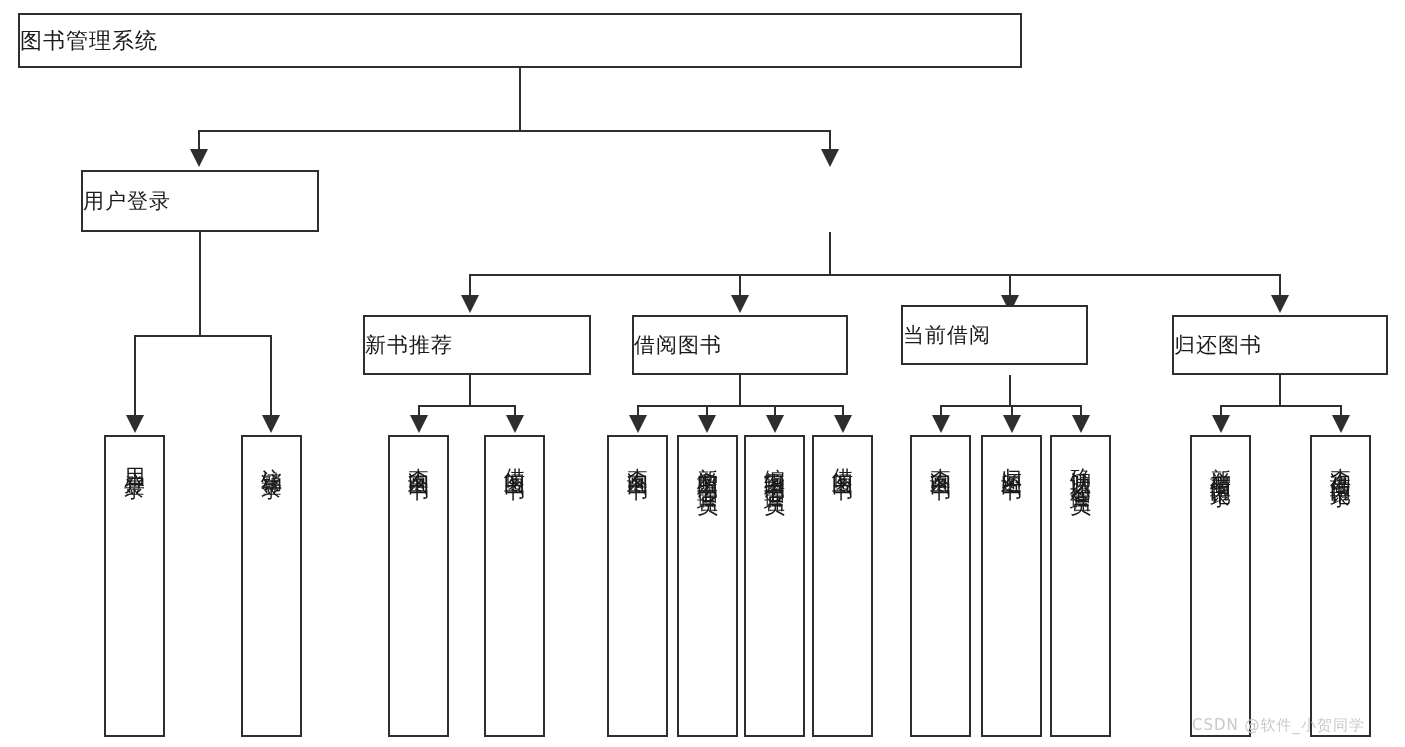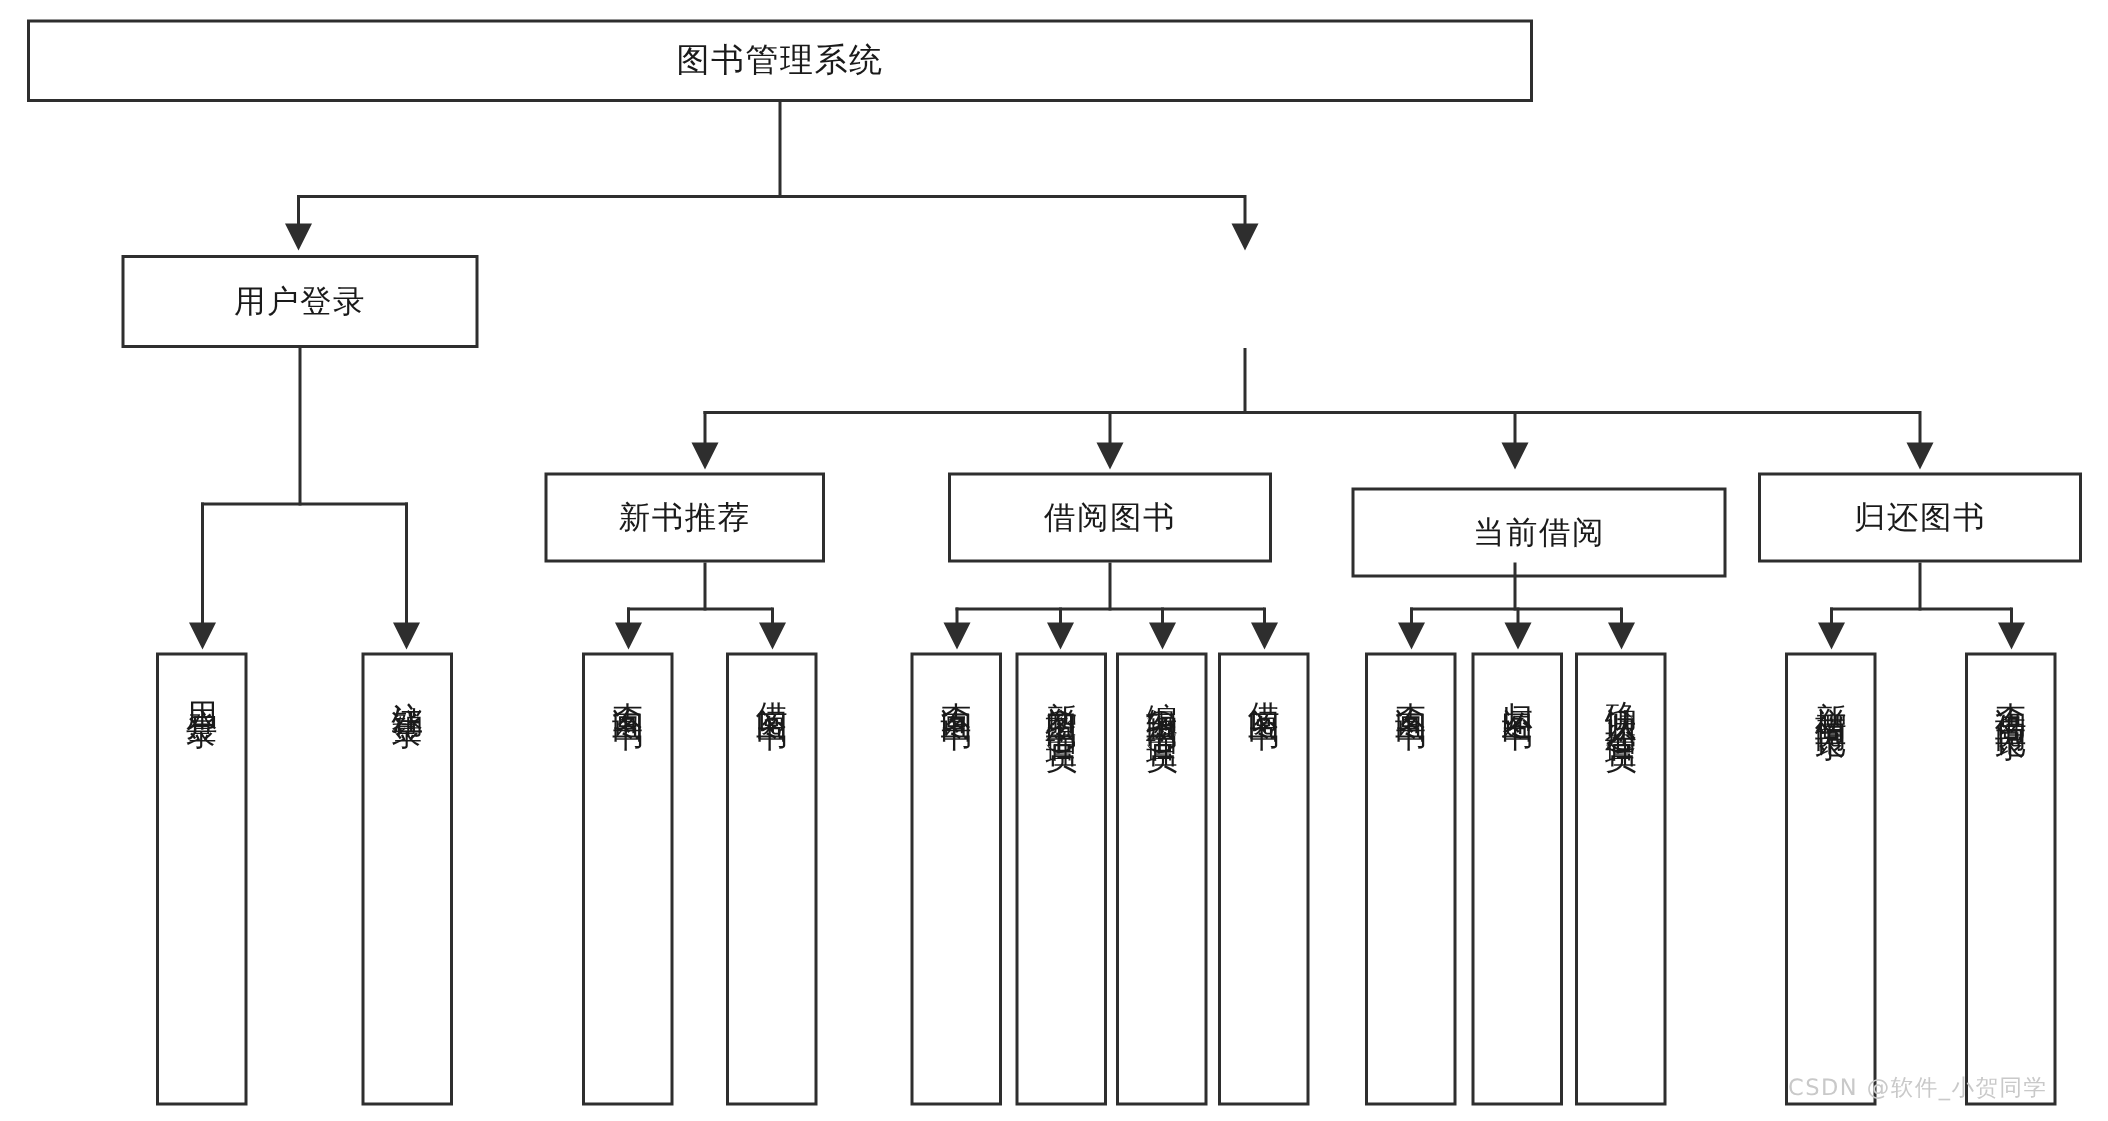--- a/index.html
+++ b/index.html
@@ -17,21 +17,20 @@
     background: #ffffff;
     overflow: hidden;
   }
   .node {
     position: absolute;
     box-sizing: border-box;
     border: 2px solid #2e2e2e;
     background: #ffffff;
     display: flex;
     align-items: center;
-    justify-content: center;
     color: #1a1a1a;
   }
   .node .label {
     font-size: 21px;
     line-height: 1.15;
     letter-spacing: 1px;
     white-space: nowrap;
   }
   .node.vert {
     align-items: flex-start;
@@ -100,27 +99,27 @@
   <div class="line hline" style="left:469px; top:274px; width:811px;"></div>
   <div class="line vline" style="left:469px; top:274px; height:23px;"></div>
   <div class="arrow" style="left:461px; top:295px;"></div>
   <div class="line vline" style="left:739px; top:274px; height:23px;"></div>
   <div class="arrow" style="left:731px; top:295px;"></div>
   <div class="line vline" style="left:1009px; top:274px; height:23px;"></div>
   <div class="arrow" style="left:1001px; top:295px;"></div>
   <div class="line vline" style="left:1279px; top:274px; height:23px;"></div>
   <div class="arrow" style="left:1271px; top:295px;"></div>
 
-  <div class="node" id="node-l3-0" style="left: 363px; top: 315px; width: 187px; height: 60px;">
+  <div class="node" id="node-l3-0" style="left: 363px; top: 315px; width: 228px; height: 60px;">
     <span class="label">新书推荐</span>
   </div>
   <div class="node" id="node-l3-1" style="left: 632px; top: 315px; width: 216px; height: 60px;">
     <span class="label">借阅图书</span>
   </div>
-  <div class="node" id="node-l3-2" style="left: 901px; top: 325px; width: 250px; height: 60px;">
+  <div class="node" id="node-l3-2" style="left: 901px; top: 305px; width: 187px; height: 60px;">
     <span class="label">当前借阅</span>
   </div>
   <div class="node" id="node-l3-3" style="left: 1172px; top: 315px; width: 216px; height: 60px;">
     <span class="label">归还图书</span>
   </div>
 
   <div class="line vline" style="left:469px; top:375px; height:32px;"></div>
   <div class="line hline" style="left:418px; top:405px; width:97px;"></div>
   <div class="line vline" style="left:418px; top:405px; height:12px;"></div>
   <div class="arrow" style="left:410px; top:415px;"></div>

